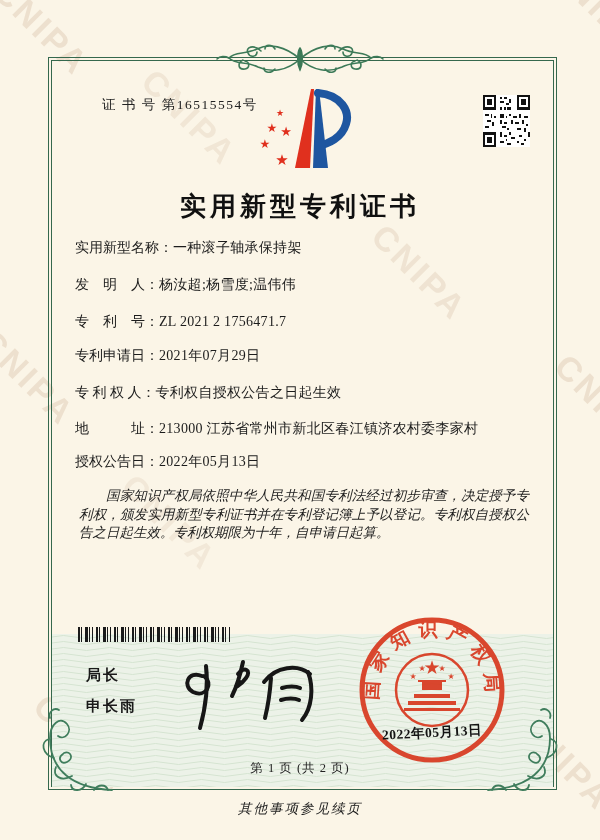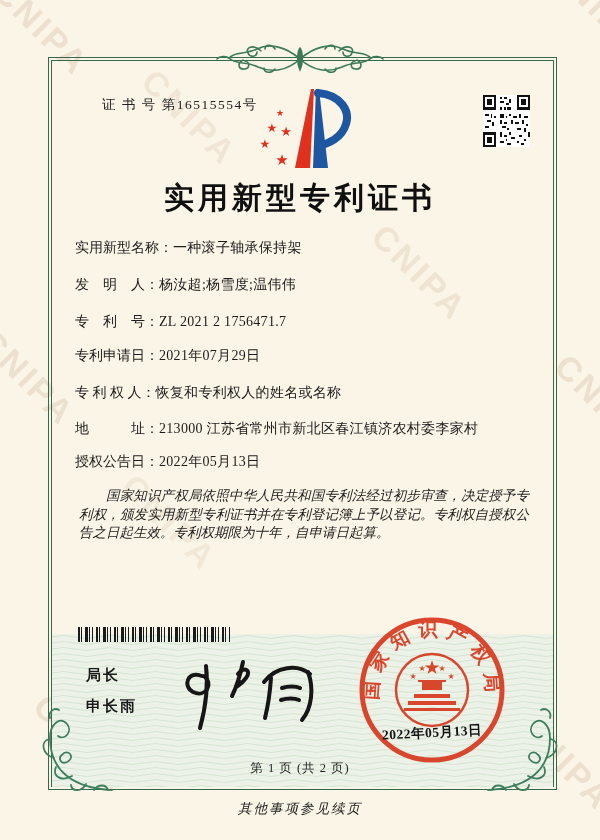--- a/index.html
+++ b/index.html
@@ -8,22 +8,22 @@
   .wm{position:absolute;font:700 34px "Liberation Sans","DejaVu Sans",sans-serif;
       color:rgba(205,176,149,.30);transform:rotate(45deg);letter-spacing:3px;
       white-space:nowrap;pointer-events:none;}
   .frame-outer{position:absolute;left:48px;top:57px;width:507px;height:731px;
       border:1.5px solid #35684d;}
   .frame-inner{position:absolute;left:2px;top:2px;right:2px;bottom:2px;
       border:1px solid #35684d;}
   .greenzone{position:absolute;left:52px;top:634px;width:501px;height:153px;overflow:hidden;}
   .certno{position:absolute;left:74px;top:96px;font-size:13.5px;color:#222;
       letter-spacing:1.5px;white-space:nowrap;margin-left:28px;}
-  .title{position:absolute;top:178px;left:0;width:100%;text-align:center;
-      font-size:30px;font-weight:700;letter-spacing:4px;color:#101010;}
+  .title{position:absolute;top:189px;left:0;width:100%;text-align:center;
+      font-size:26px;font-weight:700;letter-spacing:4px;color:#101010;}
   .row{position:absolute;left:75px;font-size:14px;color:#1c1c1c;white-space:nowrap;}
   .row .val{letter-spacing:.3px;}
   .row2{position:absolute;left:300px;top:0;}
   .bodytext{position:absolute;left:75px;top:483px;width:458px;font-size:13.5px;
       font-style:italic;line-height:18.6px;color:#1c1c1c;text-align:justify;}
   .bodytext p{margin:4px;text-indent:2em;}
   .barcode{position:absolute;left:78px;top:627px;width:152px;height:15px;
       background:repeating-linear-gradient(90deg,#1a1a1a 0 2px,transparent 2px 3px,
       #1a1a1a 3px 4px,transparent 4px 7px,#1a1a1a 7px 10px,transparent 10px 11px,
       #1a1a1a 11px 12px,transparent 12px 14px,#1a1a1a 14px 15px,transparent 15px 18px);}
@@ -196,21 +196,21 @@
 <div class="row" style="top:276px">
   <span class="lab">发　明　人：</span><span class="val">杨汝超;杨雪度;温伟伟</span>
 </div>
 <div class="row" style="top:313px">
   <span class="lab">专　利　号：</span><span class="val">ZL 2021 2 1756471.7</span>
 </div>
 <div class="row" style="top:347px">
   <span class="lab">专利申请日：</span><span class="val">2021年07月29日</span>
 </div>
 <div class="row" style="top:384px">
-  <span class="lab">专 利 权 人：</span><span class="val">恢复和专利权人的姓名或名称</span>
+  <span class="lab">专 利 权 人：</span><span class="val">专利权自授权公告之日起生效</span>
 </div>
 <div class="row" style="top:420px">
   <span class="lab">地　　　址：</span><span class="val">213000 江苏省常州市新北区春江镇济农村委李家村</span>
 </div>
 <div class="row" style="top:453px;width:458px">
   <span class="lab">授权公告日：</span><span class="val">2022年05月13日</span>
 </div>
 
 <div class="bodytext">
   <p>国家知识产权局依照中华人民共和国专利法经过初步审查，决定授予专利权，颁发实用新型专利证书并在专利登记簿上予以登记。专利权自授权公告之日起生效。专利权期限为十年，自申请日起算。</p>

